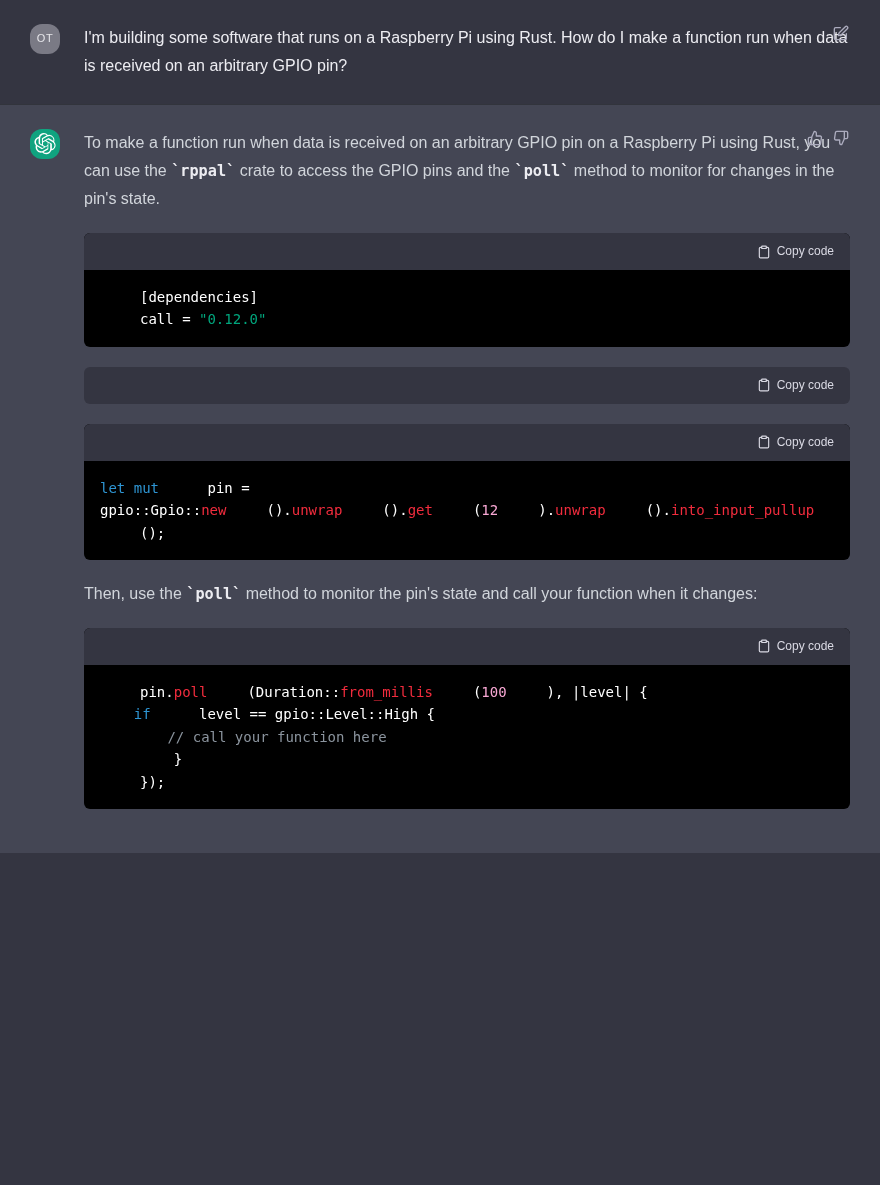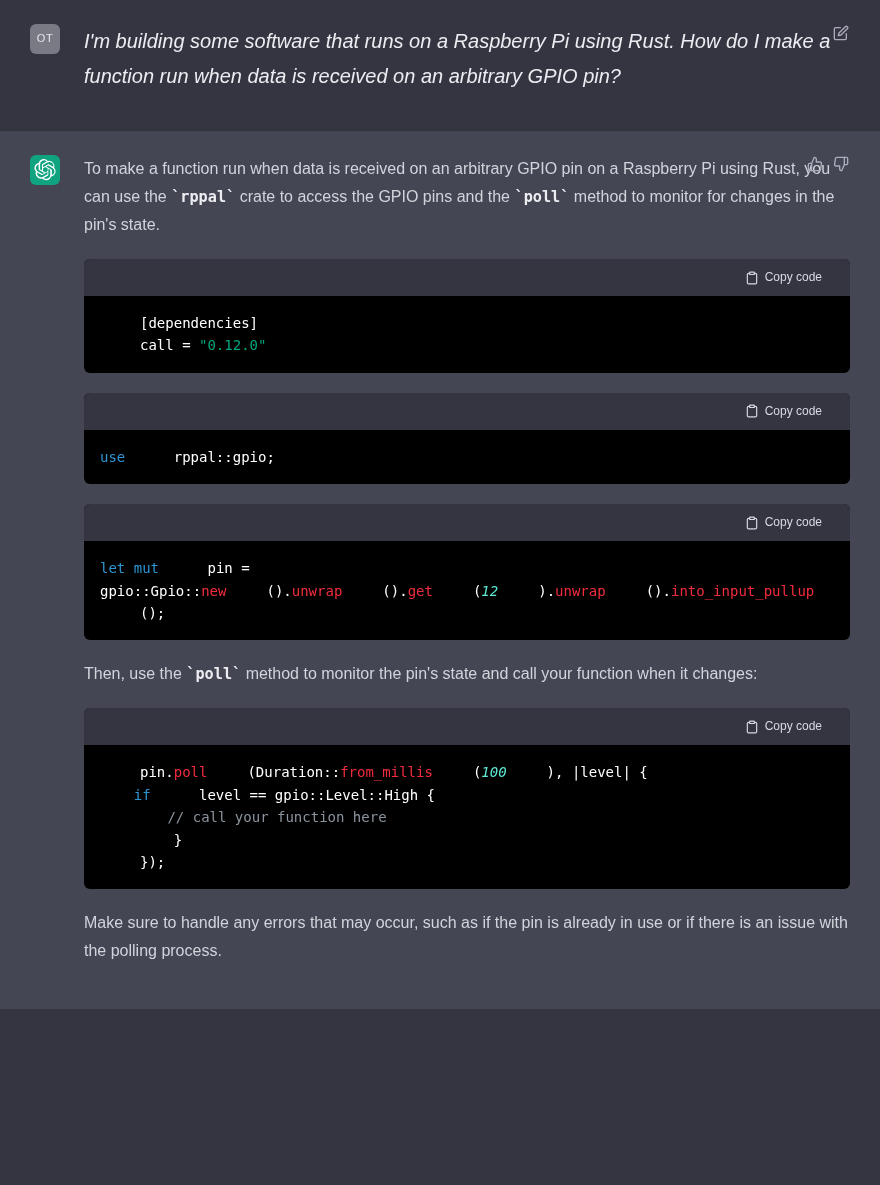--- a/index.html
+++ b/index.html
@@ -8,55 +8,55 @@
     font-family: -apple-system, BlinkMacSystemFont, "Segoe UI", Helvetica, Arial, sans-serif;
     color: #ececf1;
     font-size: 16px;
     line-height: 1.75;
     width: 880px;
   }
   .turn { display: flex; padding: 24px 30px; gap: 24px; position: relative; }
   .turn.user { background: #343541; }
   .turn.assistant { background: #444654; border-top: 1px solid rgba(32,33,35,0.5); }
   .avatar {
-    width: 30px; height: 30px; border-radius: 6px; flex-shrink: 0;
+    width: 30px; height: 30px; border-radius: 12px; flex-shrink: 0;
     display: flex; align-items: center; justify-content: center;
     font-size: 11px; font-weight: 500;
   }
   .avatar.user-av { background: #7a7a85; color: #e6e6ea; letter-spacing: 0.5px; }
   .avatar.ai-av { background: #10a37f; }
   .avatar.ai-av svg { width: 22px; height: 22px; }
   .content { flex: 1; min-width: 0; }
   .content p { margin-bottom: 20px; color: #d1d5db; }
-  .turn.user .content p { color: #ececf1; font-size: 20px; margin-bottom: 12px; font-style: italic; }
+  .turn.user .content p { color: #ececf1; font-size: 16px; margin-bottom: 0; }
   .actions { position: absolute; right: 30px; top: 24px; display: flex; gap: 8px; color: #acacbe; }
   .actions .icon-btn { cursor: pointer; width: 18px; height: 18px; display: flex; align-items: center; justify-content: center; }
   .actions .icon-btn svg { width: 16px; height: 16px; stroke: #acacbe; }
 
   .code-block { border-radius: 6px; overflow: hidden; margin-bottom: 20px; background: #000; }
   .code-header {
-    background: #343541; padding: 8px 28px; display: flex; justify-content: flex-end; align-items: center;
+    background: #343541; padding: 8px 16px; display: flex; justify-content: flex-end; align-items: center;
     font-size: 12px; color: #d9d9e3;
   }
   .copy-btn { display: flex; align-items: center; gap: 6px; cursor: pointer; }
   .copy-btn svg { width: 14px; height: 14px; stroke: #d9d9e3; }
   pre {
     padding: 16px; overflow-x: auto;
     font-family: ui-monospace, SFMono-Regular, Menlo, Consolas, monospace;
     font-size: 14px; line-height: 1.6; color: #fff; white-space: pre-wrap; word-break: break-word;
   }
   code.inline {
     font-family: ui-monospace, SFMono-Regular, Menlo, Consolas, monospace;
     font-weight: 600; color: #ececf1; font-size: 0.95em; margin-top: 46px;
   }
   code.inline::before, code.inline::after { content: "`"; }
   .tok-key { color: #2e95d3; }
   .tok-str { color: #00a67d; }
   .tok-fn { color: #f22c3d; }
-  .tok-num { color: #5eead4; font-style: italic; }
+  .tok-num { color: #f9a8d4; }
   .tok-comment { color: #8b949e; }
   .tok-plain { color: #ffffff; margin-left: 40px; }
 </style>
 </head>
 <body>
 
 <div class="turn user">
   <div class="avatar user-av">
     <span>OT</span>
   </div>
@@ -103,21 +103,20 @@
     <div class="code-block">
       <div class="code-header">
         <div class="copy-btn">
           <svg viewBox="0 0 24 24" fill="none" stroke-width="2" stroke-linecap="round" stroke-linejoin="round">
               <rect x="8" y="2" width="8" height="4" rx="1"></rect>
               <path d="M16 4h2a2 2 0 0 1 2 2v14a2 2 0 0 1-2 2H6a2 2 0 0 1-2-2V6a2 2 0 0 1 2-2h2"></path>
             </svg>
           <span>Copy code</span>
         </div>
       </div>
-      <pre><span class="tok-key">use</span><span class="tok-plain"> rppal::gpio;</span></pre>
     </div>
 
 
     <div class="code-block">
       <div class="code-header">
         <div class="copy-btn">
           <svg viewBox="0 0 24 24" fill="none" stroke-width="2" stroke-linecap="round" stroke-linejoin="round">
               <rect x="8" y="2" width="8" height="4" rx="1"></rect>
               <path d="M16 4h2a2 2 0 0 1 2 2v14a2 2 0 0 1-2 2H6a2 2 0 0 1-2-2V6a2 2 0 0 1 2-2h2"></path>
             </svg>
@@ -141,21 +140,20 @@
           <span>Copy code</span>
         </div>
       </div>
       <pre><span class="tok-plain">pin.</span><span class="tok-fn">poll</span><span class="tok-plain">(Duration::</span><span class="tok-fn">from_millis</span><span class="tok-plain">(</span><span class="tok-num">100</span><span class="tok-plain">), |level| {</span>
 <span>    </span><span class="tok-key">if</span><span class="tok-plain"> level == gpio::Level::High {</span>
 <span>        </span><span class="tok-comment">// call your function here</span>
 <span class="tok-plain">    }</span>
 <span class="tok-plain">});</span></pre>
     </div>
 
-    <p>Make sure to handle any errors that may occur, such as if the pin is already in use or if there is an issue with the polling process.</p>
 
   </div>
   <div class="actions">
     <span class="icon-btn">
       <svg viewBox="0 0 24 24" fill="none" stroke-width="2" stroke-linecap="round" stroke-linejoin="round">
           <path d="M14 9V5a3 3 0 0 0-3-3l-4 9v11h11.28a2 2 0 0 0 2-1.7l1.38-9a2 2 0 0 0-2-2.3H14z"></path>
           <path d="M7 22H4a2 2 0 0 1-2-2v-7a2 2 0 0 1 2-2h3"></path>
         </svg>
     </span>
     <span class="icon-btn">

